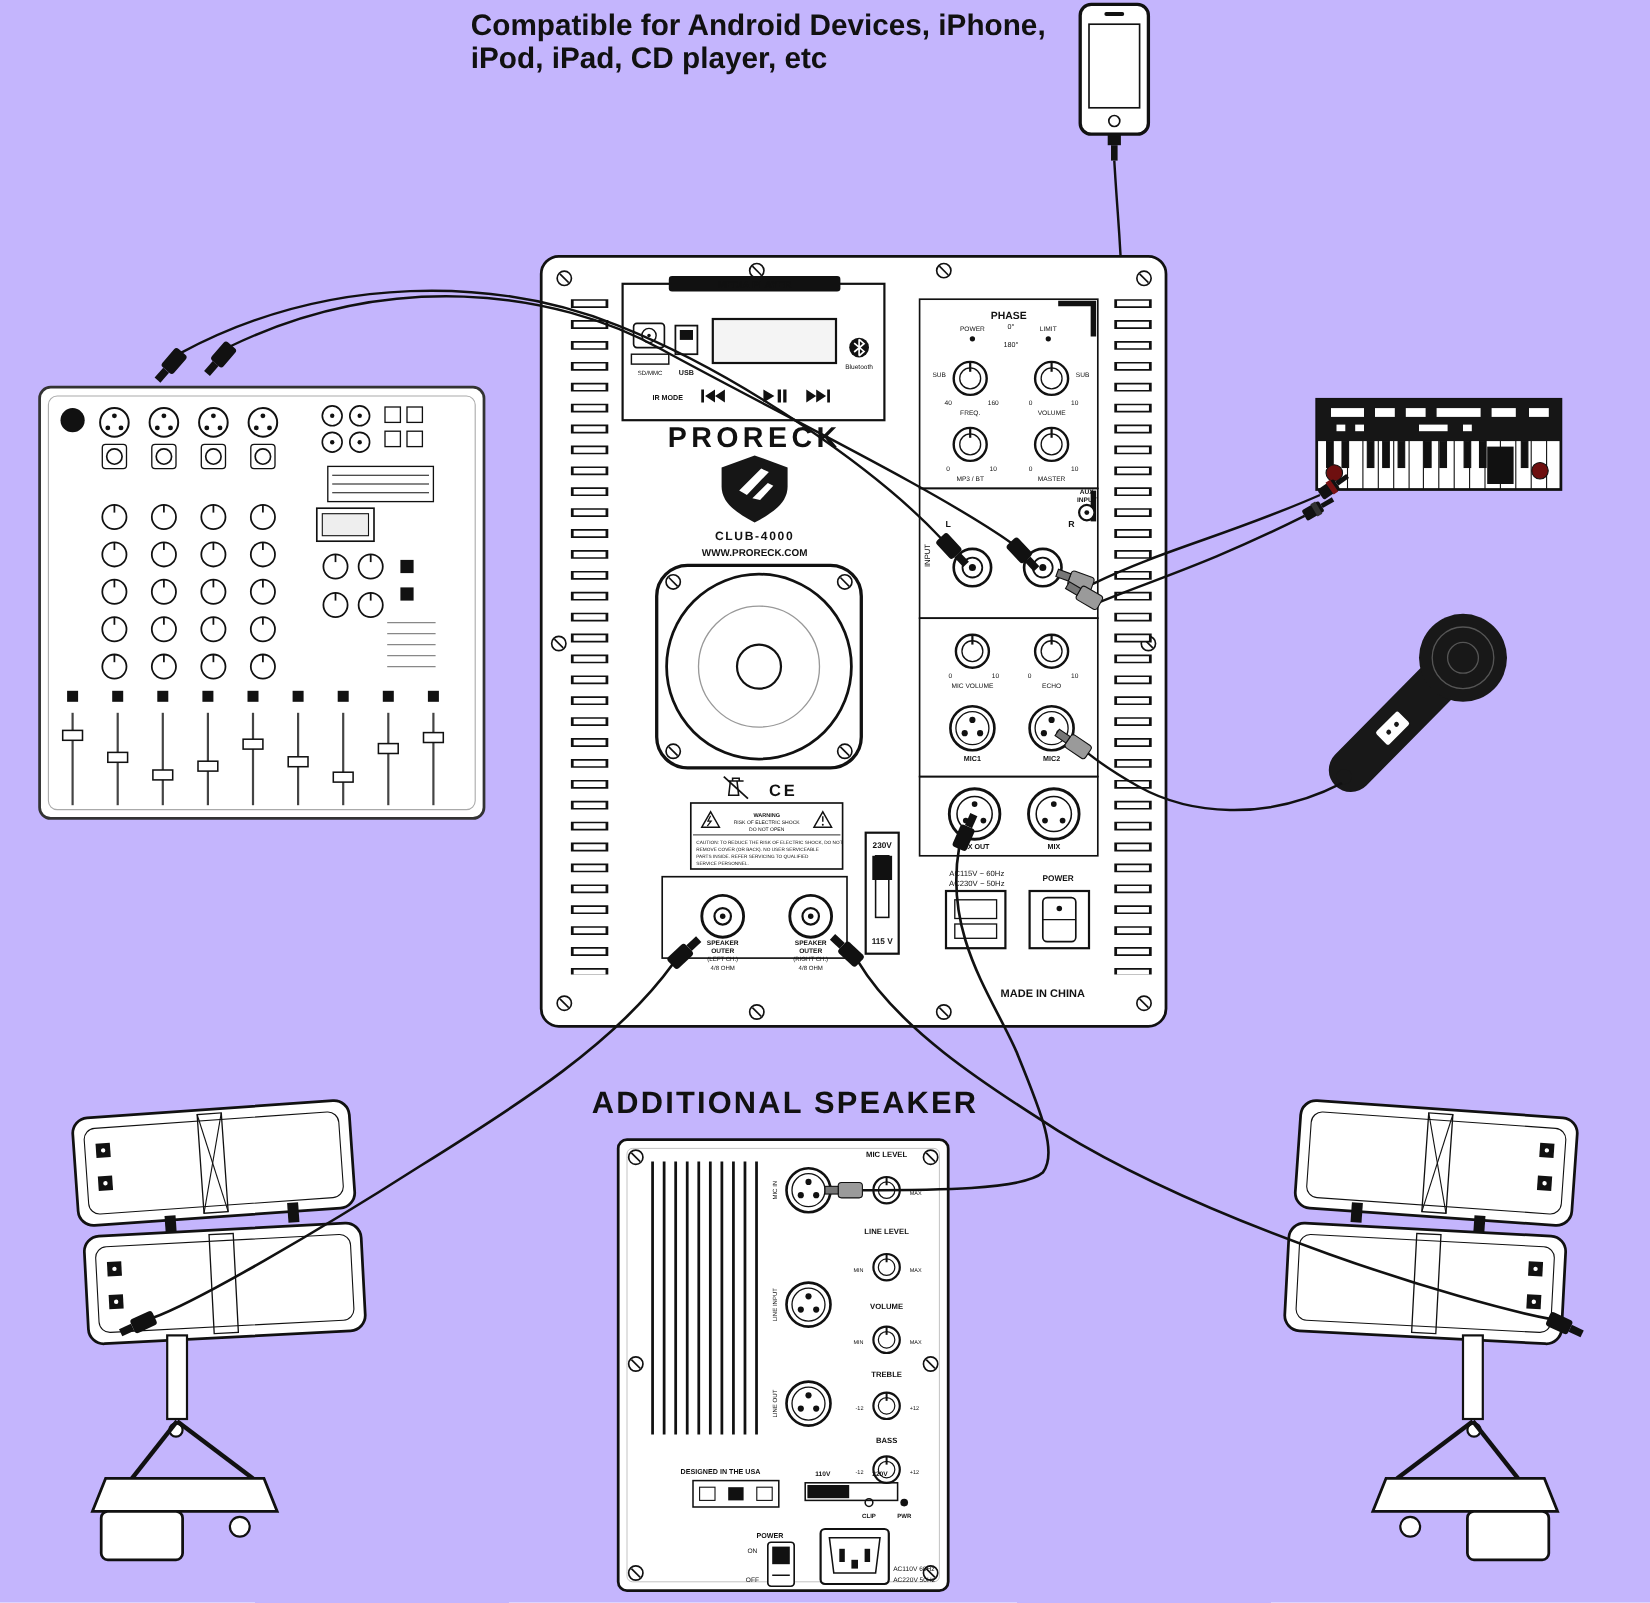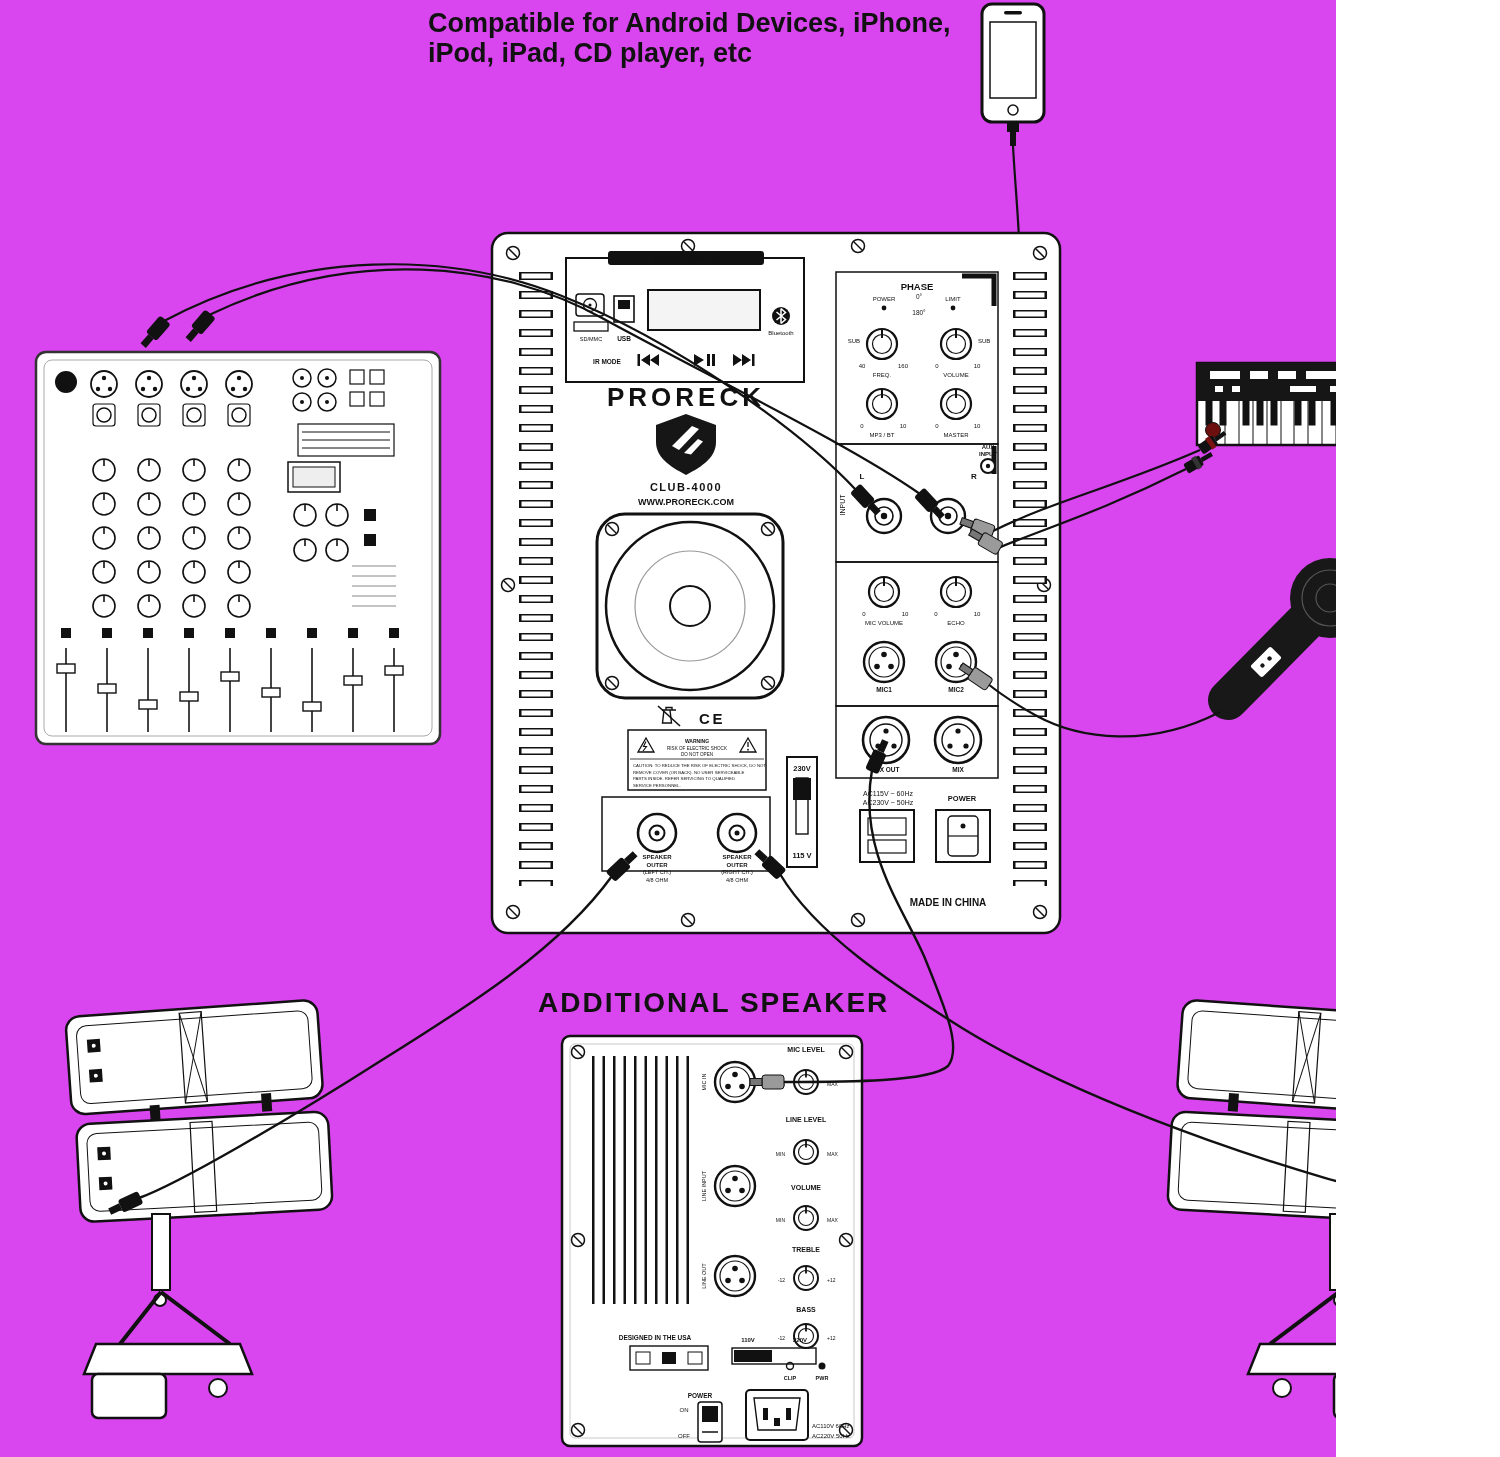--- a/index.html
+++ b/index.html
@@ -1,16 +1,16 @@
 <!DOCTYPE html>
 <html><head>
 <meta charset="utf-8">
 <style>
   html,body{margin:0;padding:0;background:#fff;}
-  .stage{position:relative;width:1336px;height:1457px;background:#d946ef;overflow:hidden;}
+  .stage{position:relative;width:1500px;height:1457px;background:#c4b5fd;overflow:hidden;}
   svg{display:block;}
   text{font-family:"Liberation Sans","DejaVu Sans",sans-serif;fill:#111;}
   .c{text-anchor:middle;}
   .b{font-weight:bold;}
 </style>
 </head>
 <body>
 
 <div class="stage">
 <svg width="1500" height="1457" viewBox="0 0 1500 1457" xmlns="http://www.w3.org/2000/svg">

